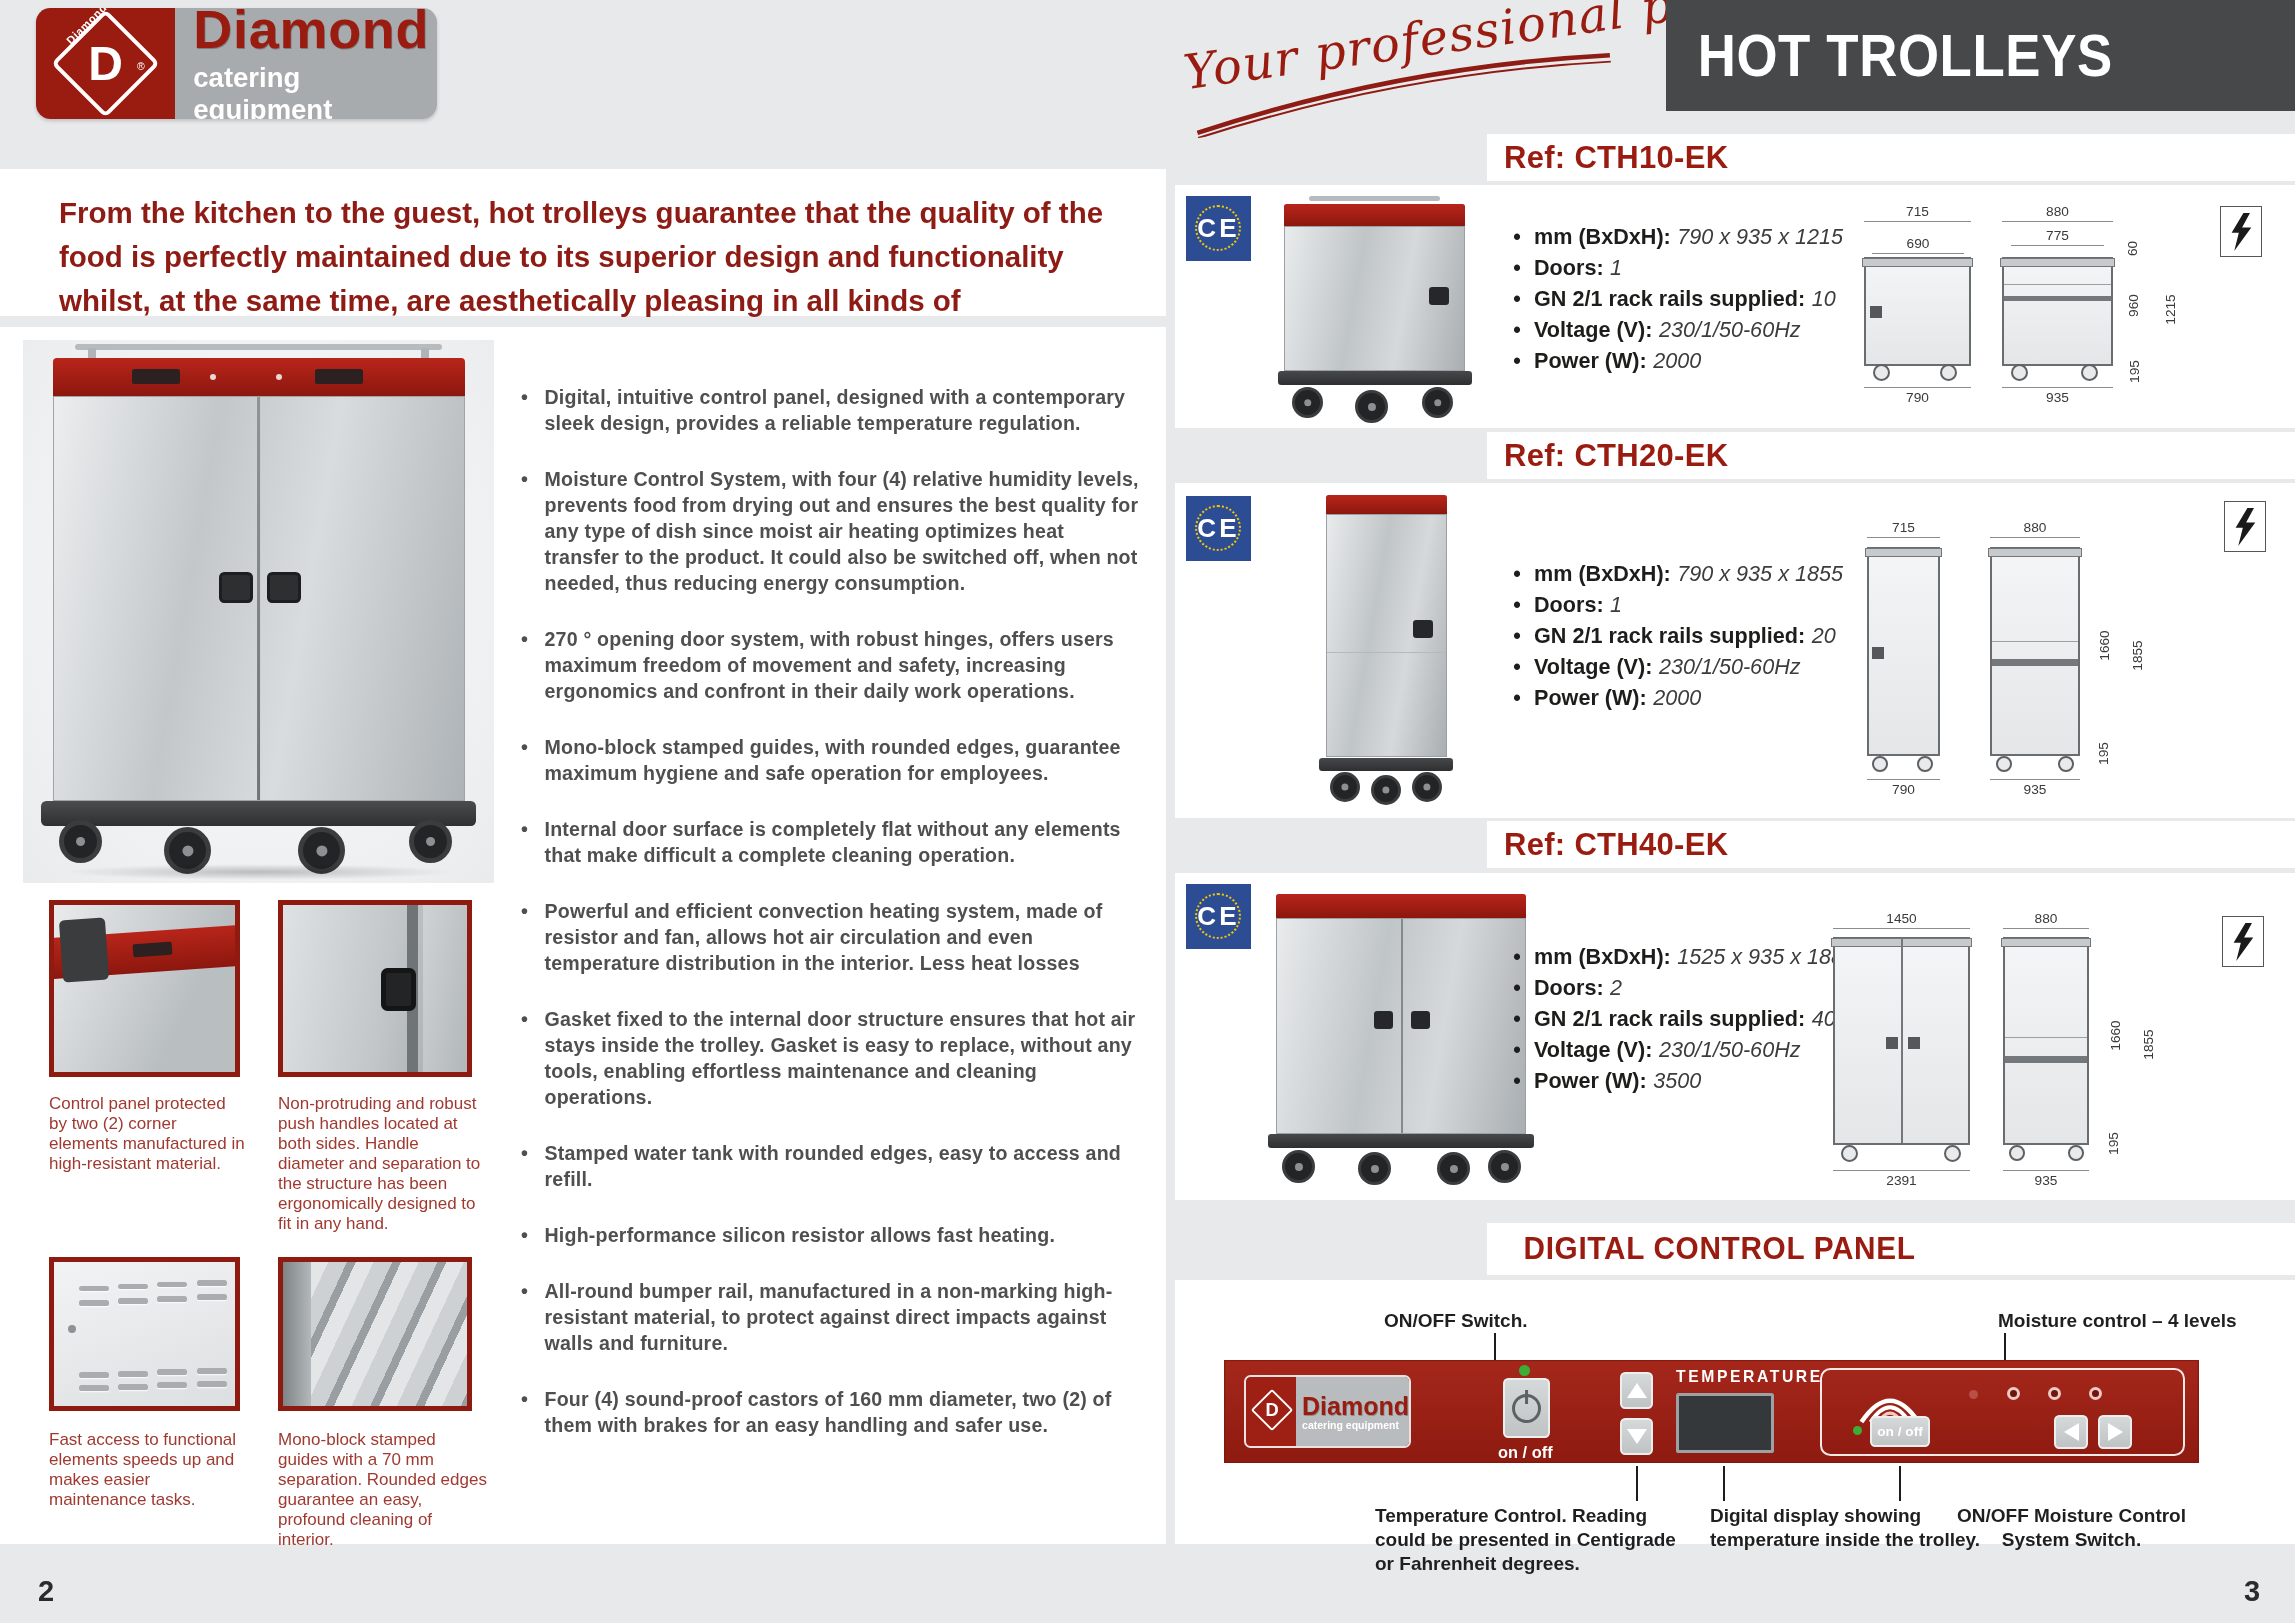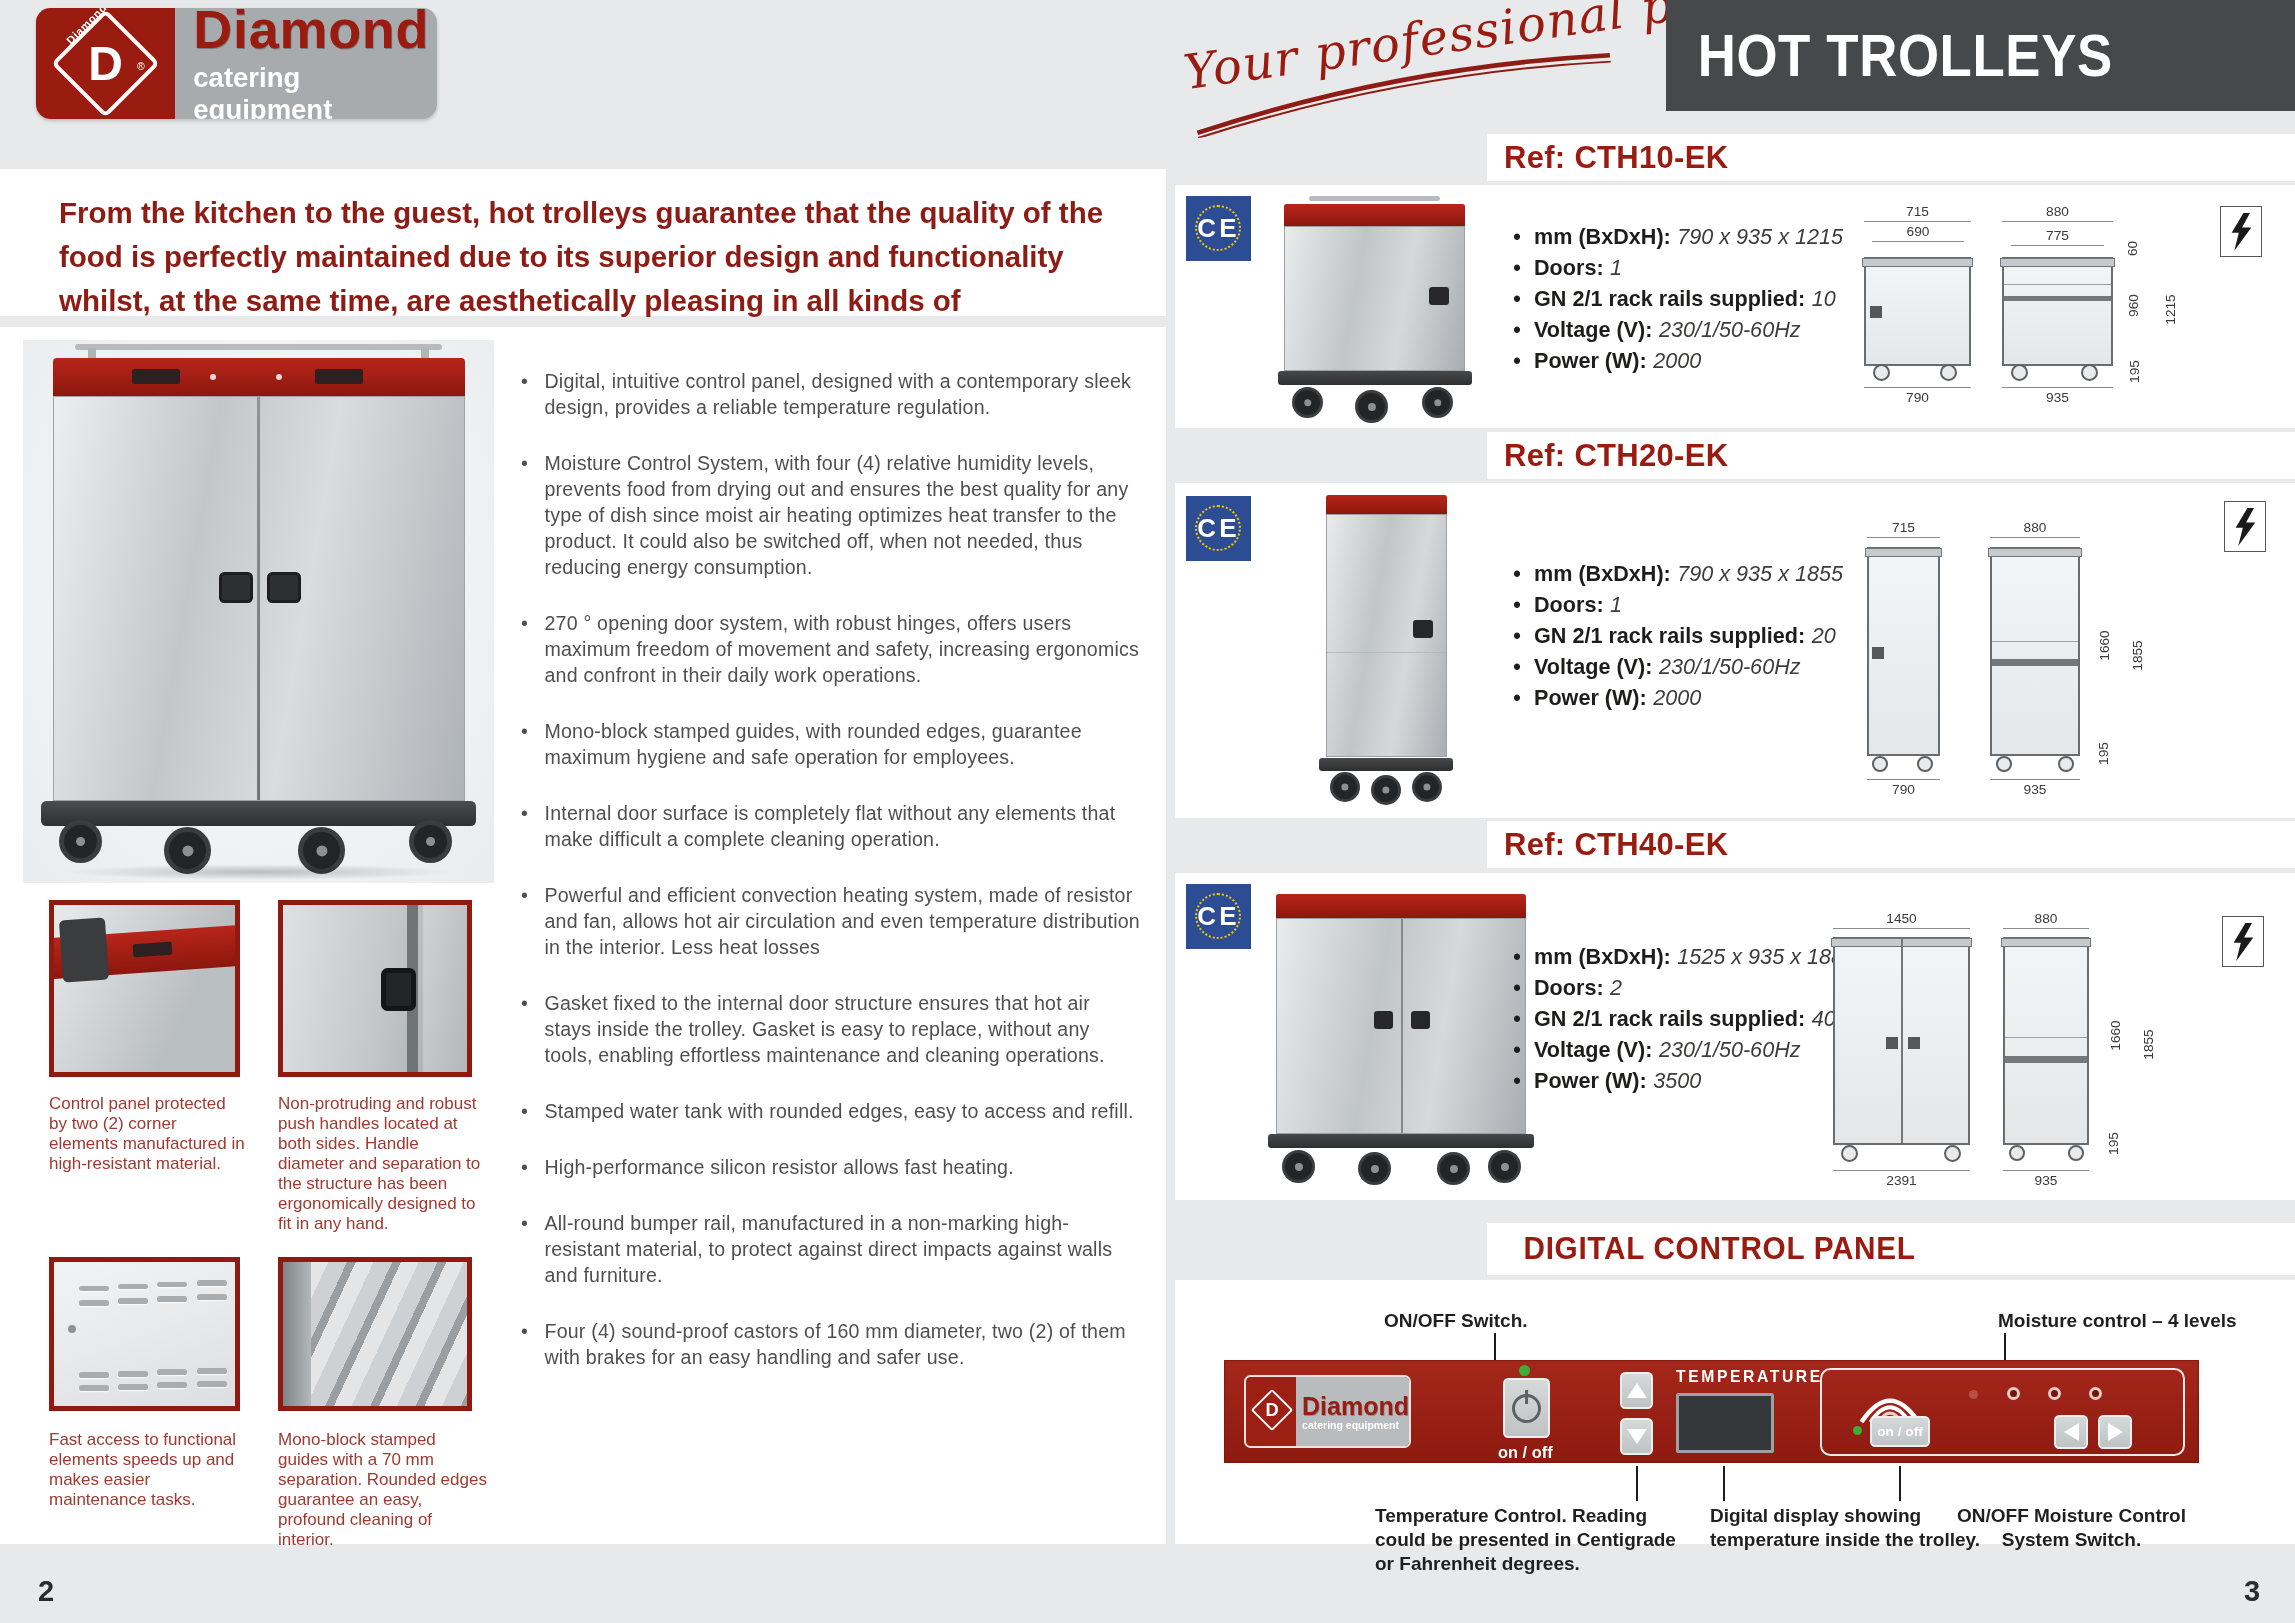--- a/index.html
+++ b/index.html
@@ -43,21 +43,21 @@
   .tp-strip .dot{position:absolute;top:15.7px;width:6.5px;height:6.5px;border-radius:50%;background:#e9d8d4;}
   .cab{position:absolute;left:29.5px;top:56px;width:412px;height:405px;background:linear-gradient(100deg,#eceeef 0%,#c3c7ca 35%,#d9dcde 60%,#aeb3b7 100%);border:1.3px solid #9fa4a7;}
   .cab .split{position:absolute;left:50%;top:0;width:3.9px;height:100%;background:linear-gradient(#8f9396,#6f7477);transform:translateX(-50%);}
   .handle{position:absolute;width:34px;height:31px;background:#2e2f31;border-radius:5.2px;border:3.9px solid #1d1e20;}
   .base{position:absolute;left:18.3px;top:461px;width:435px;height:25px;background:linear-gradient(#4a4c4e,#2e3032);border-radius:5.2px;}
   .wheel{position:absolute;border-radius:50%;background:#232425;border:5.2px solid #3a3c3e;}
   .wheel .hub{position:absolute;left:50%;top:50%;width:30%;height:30%;border-radius:50%;background:#8d9093;transform:translate(-50%,-50%);}
   .shadow{position:absolute;left:39px;top:524px;width:393px;height:15.7px;background:radial-gradient(ellipse,rgba(0,0,0,.22),rgba(0,0,0,0) 70%);}
 
   
-  .bullets{left:517px;top:368px;width:625px;list-style:none;}
+  .bullets{left:517px;top:384px;width:625px;list-style:none;font-weight:bold;}
   .bullets li{position:relative;padding-left:27.5px;margin-bottom:30px;color:#4f4f4f;font-size:19.6px;line-height:26px;letter-spacing:0.2px;}
   .bullets li::before{content:"•";position:absolute;left:3.9px;top:0;color:#4f4f4f;}
 
   
   .fimg{border:5.9px solid #8e1a10;background:#d6d9db;overflow:hidden;}
   .fimg .inner{position:absolute;left:0;top:0;width:100%;height:100%;}
   .cap{color:var(--caption-red);font-size:17px;line-height:20px;}
   .slot{position:absolute;background:#a9adb0;border-radius:2.6px;width:30px;height:5.9px;box-shadow:0 1.3px 0 rgba(255,255,255,.7);}
 
   
@@ -279,21 +279,21 @@
   </div>
   <div class="specs" style="left:1512px;top:221px;">
     <div class="spec"><b>mm (BxDxH):</b><i>790 x 935 x 1215</i></div>
     <div class="spec"><b>Doors:</b><i>1</i></div>
     <div class="spec"><b>GN 2/1 rack rails supplied:</b><i>10</i></div>
     <div class="spec"><b>Voltage (V):</b><i>230/1/50-60Hz</i></div>
     <div class="spec"><b>Power (W):</b><i>2000</i></div>
   </div>
 
   <div class="dim top" style="left:1864px;top:204px;width:107px;">715</div>
-  <div class="dim top" style="left:1872px;top:224px;width:92px;">690</div>
+  <div class="dim top" style="left:1872px;top:236px;width:92px;">690</div>
   <div class="draw-rect" style="left:1864px;top:257px;width:107px;height:109px;">
     <div class="draw-cap"></div>
     <div class="draw-handle" style="left:3.9px;top:47px;"></div>
   </div>
   <div class="draw-wheel" style="left:1873px;top:364px;width:17px;height:17px;"></div>
   <div class="draw-wheel" style="left:1940px;top:364px;width:17px;height:17px;"></div>
   <div class="dim bot" style="left:1864px;top:387px;width:107px;">790</div>
   <div class="dim top" style="left:2002px;top:204px;width:111px;">880</div>
   <div class="dim top" style="left:2011px;top:228px;width:93px;">775</div>
   <div class="draw-rect" style="left:2002px;top:257px;width:111px;height:109px;">

